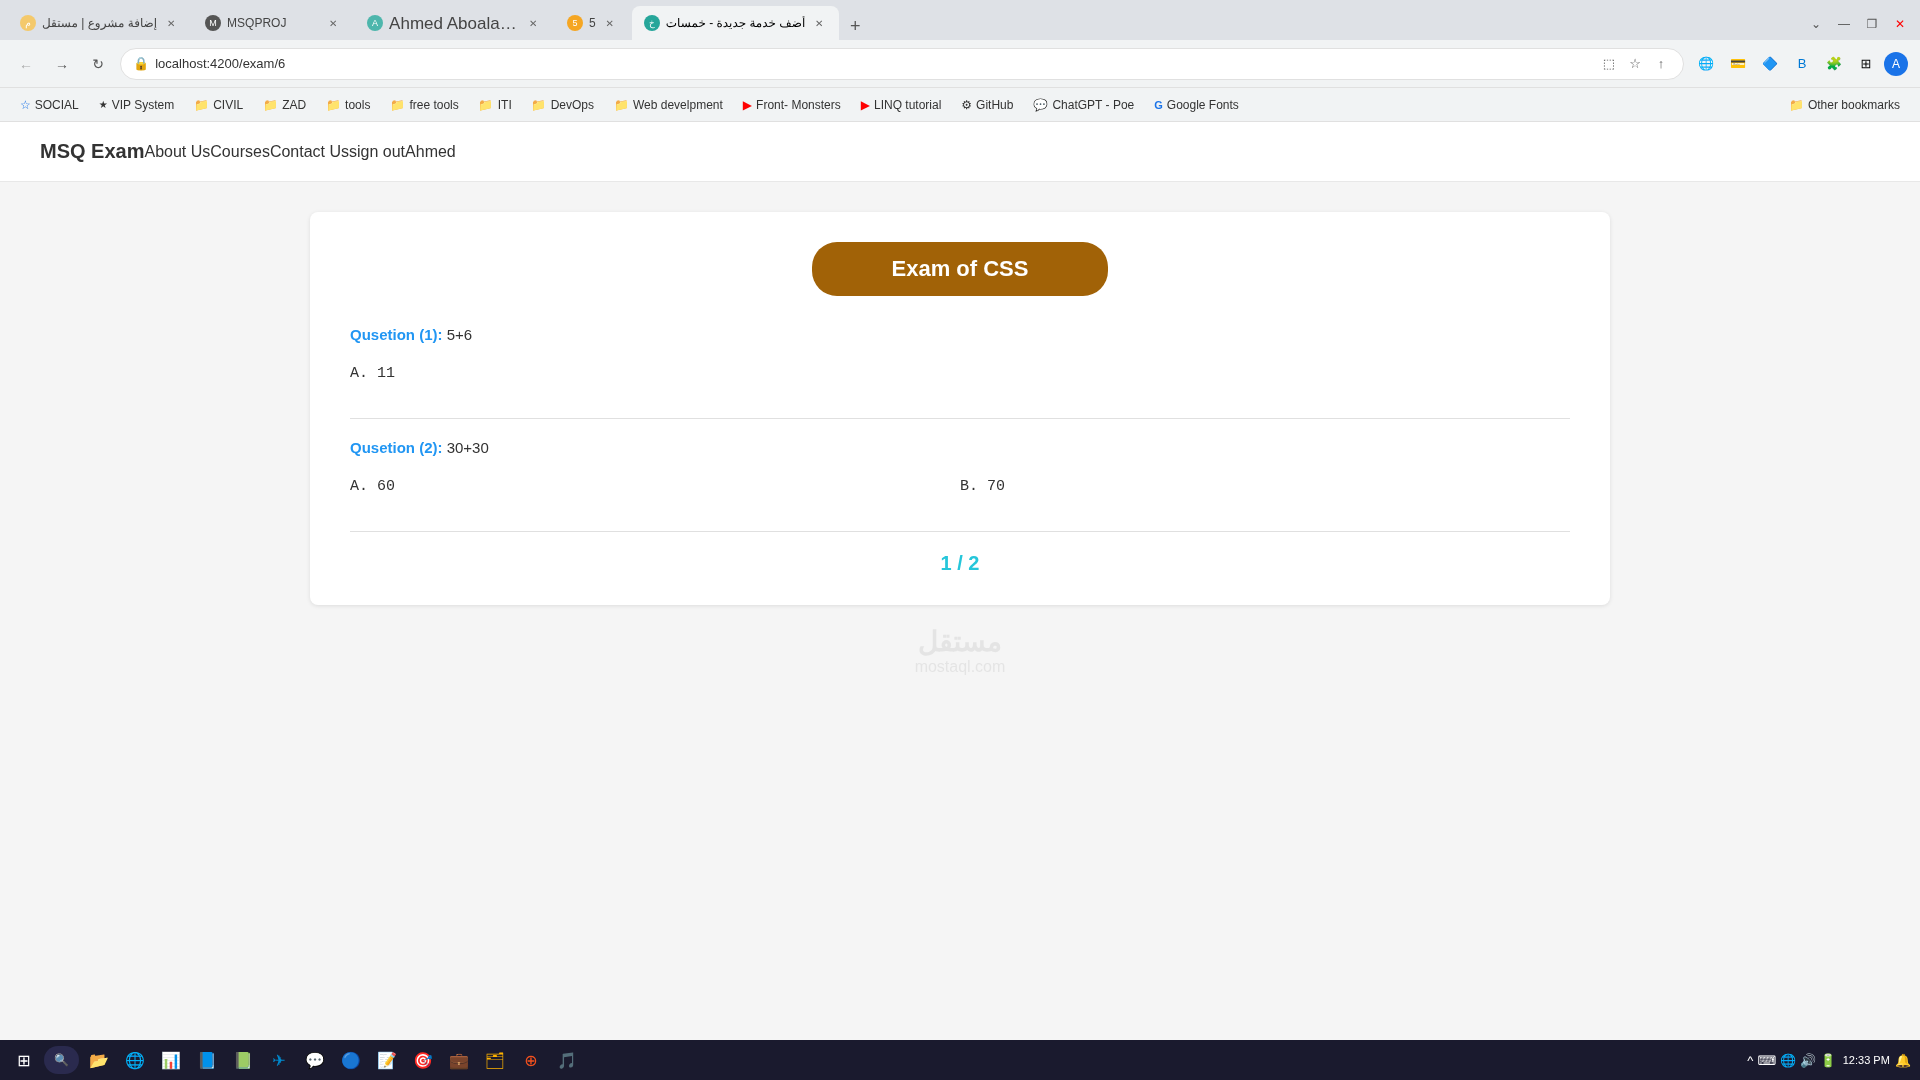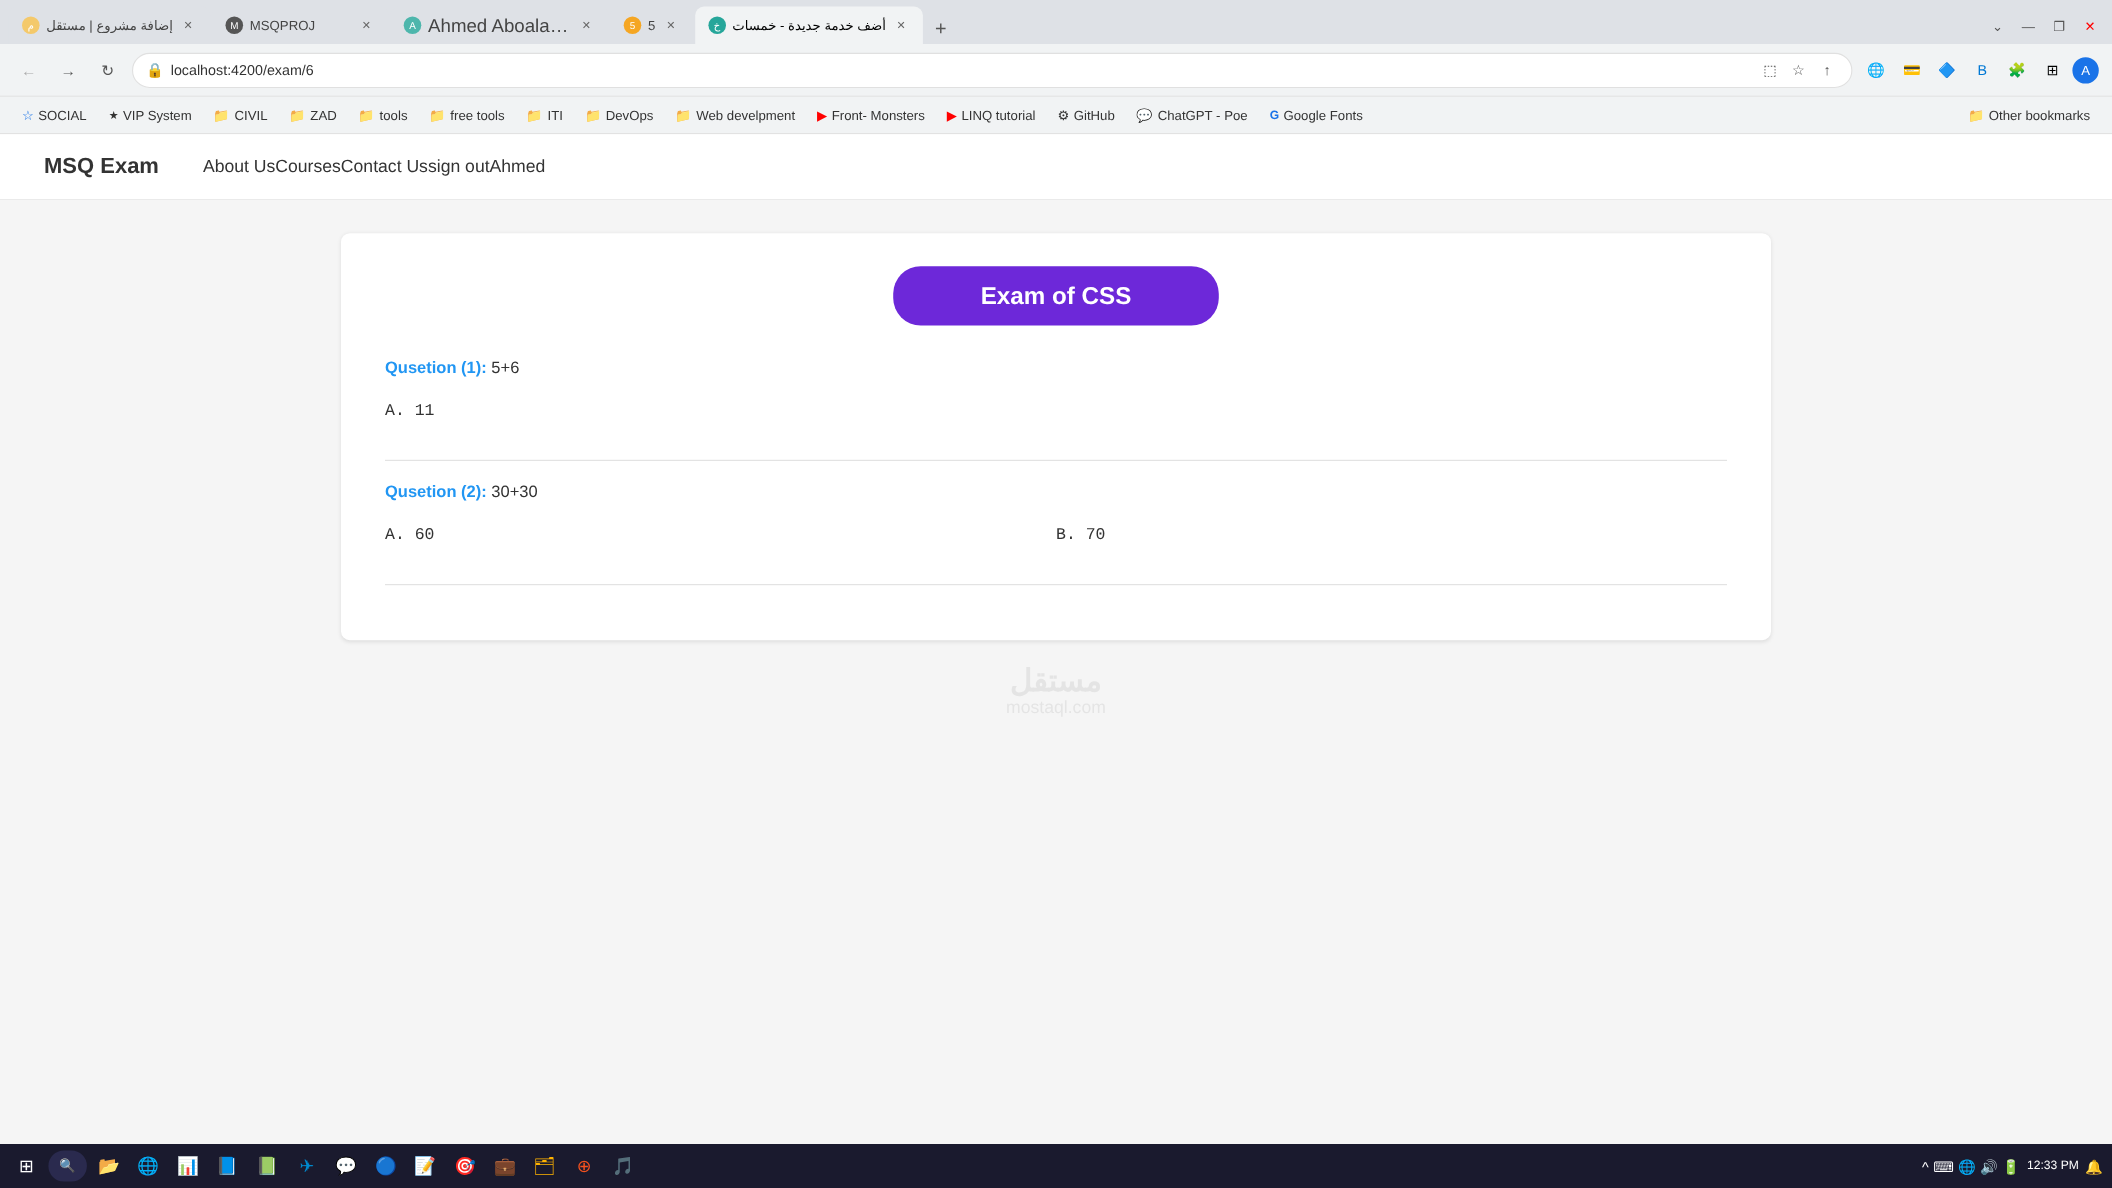--- a/index.html
+++ b/index.html
@@ -185,21 +185,20 @@
       align-items: center;
       padding: 0 40px;
       height: 60px;
       background: #fff;
       border-bottom: 1px solid #e8e8e8;
     }
     .site-title {
       font-size: 20px;
       font-weight: bold;
       color: #333;
-      margin-right: 40px;
     }
     .nav-link {
       margin: 0 0;
       font-size: 16px;
       color: #333;
       text-decoration: none;
       cursor: pointer;
     }
 
     
@@ -215,21 +214,21 @@
       border-radius: 8px;
       box-shadow: 0 1px 4px rgba(0,0,0,0.1);
       padding: 30px 40px;
       max-width: 1300px;
       margin: 0 auto;
     }
 
     .exam-title-btn {
       display: block;
       margin: 0 auto 30px;
-      background: #6d28d9;
+      background: #a16207;
       color: #fff;
       border: none;
       border-radius: 25px;
       padding: 14px 80px;
       font-size: 22px;
       font-weight: bold;
       cursor: pointer;
       text-align: center;
     }
 
@@ -503,20 +502,21 @@
           <span>Qusetion (2):</span>
           <span class="question-text">30+30</span>
         </div>
         <div class="options-row">
           <span class="option">A. 60</span>
           <span class="option">B. 70</span>
         </div>
       </div>
       <hr class="question-divider">
 
+      <div class="pagination">1 / 2</div>
 
     </div>
 
     <div class="footer-watermark">
       <div style="font-size:28px;font-weight:bold;">مستقل</div>
       <div style="font-size:16px;">mostaql.com</div>
     </div>
 
   </div>
 

